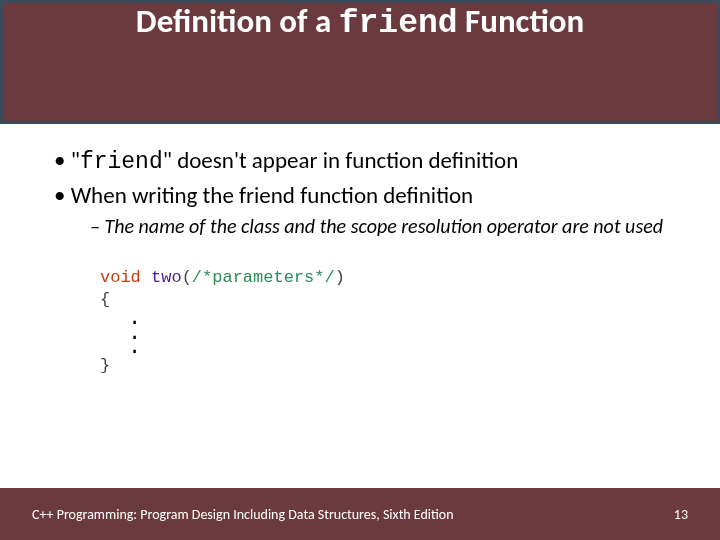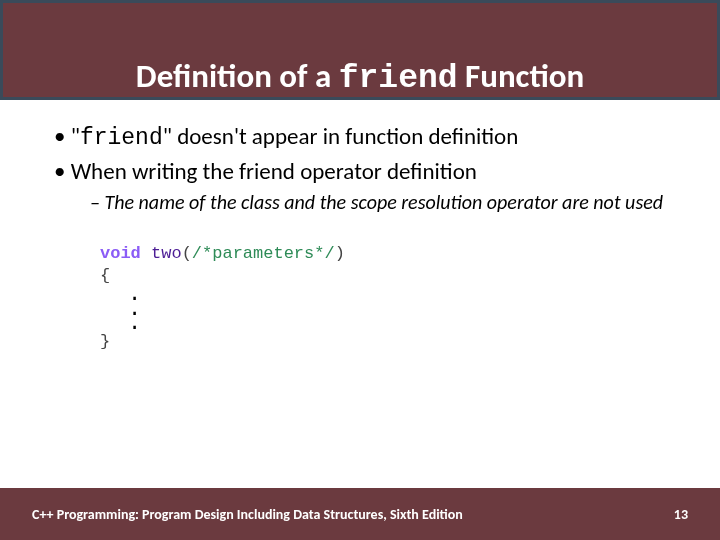--- a/index.html
+++ b/index.html
@@ -1,24 +1,24 @@
 <!DOCTYPE html>
 <html><head>
 <meta charset="utf-8">
 <style>
   * { margin: 0; padding: 0; box-sizing: border-box; }
   html, body { width: 720px; height: 540px; font-family: Calibri, Arial, sans-serif; background: #fff; }
   .slide { width: 720px; height: 540px; position: relative; background: #fff; }
   .title-band {
     width: 720px;
-    height: 100px;
+    height: 124px;
     background: #6b3a3f;
     border: 3px solid #3a4a5a;
     display: flex;
-    align-items: flex-end;
+    align-items: flex-start;
     justify-content: center;
   }
   .title-text {
     color: #fff;
     font-size: 33px;
     font-weight: bold;
     text-align: center;
     line-height: 1.1;
   }
   .title-text .mono { font-family: "Courier New", monospace; }
@@ -45,60 +45,59 @@
     font-style: italic;
   }
   .bullet-l2::before { content: "– "; }
   .code-block {
     margin: 28px 0 0 70px;
     font-family: "Courier New", monospace;
     font-size: 17px;
     line-height: 1.35;
     color: #333;
   }
-  .code-block .kw { color: #8b5cf6; font-weight: bold; }
+  .code-block .kw { color: #c2410c; font-weight: normal; }
   .code-block .fn { color: #4c1d95; font-weight: normal; }
   .code-block .cm { color: #2e8b57; margin-top: 45px; }
   .code-block .brace { color: #444; }
   .dots { margin-left: 28px; letter-spacing: 0; line-height: 0.65; font-size: 22px; color: #000; }
   .footer-band {
     position: absolute;
     bottom: 0;
     left: 0;
     width: 720px;
     height: 52px;
     background: #6b3a3f;
     display: flex;
     align-items: center;
     justify-content: space-between;
     padding: 12px 32px;
     color: #fff;
     font-size: 14px;
-    font-weight: bold;
   }
 </style>
 </head>
 <body>
 
 <div class="slide">
 
   <div class="title-band">
     <div class="title-text">
       <span>Definition of a </span><span class="mono">friend</span><span> Function</span>
     </div>
   </div>
 
   <div class="body-area">
 
     <div class="bullet-l1">
       <span>"</span><span class="mono">friend</span><span>" doesn't appear in function definition</span>
     </div>
 
     <div class="bullet-l1">
-      <span>When writing the friend operator definition</span>
+      <span>When writing the friend function definition</span>
     </div>
 
     <div class="bullet-l2">
       <span>The name of the class and the scope resolution operator are not used</span>
     </div>
 
     <div class="code-block">
       <div>
         <span class="kw">void</span><span class="fn"> two</span><span class="brace">(</span><span class="cm">/*parameters*/</span><span class="brace">)</span>
       </div>

